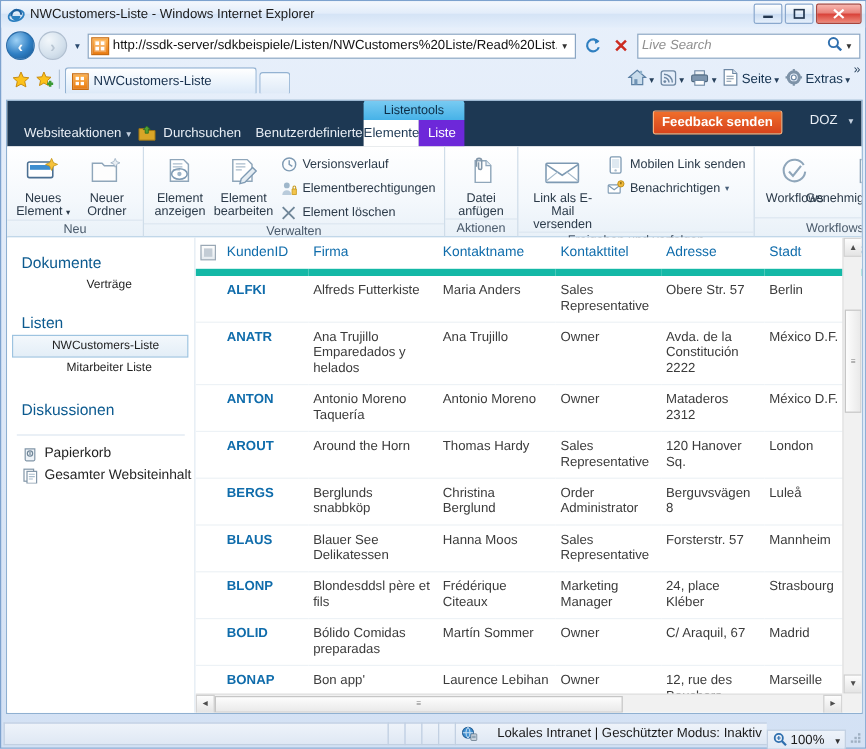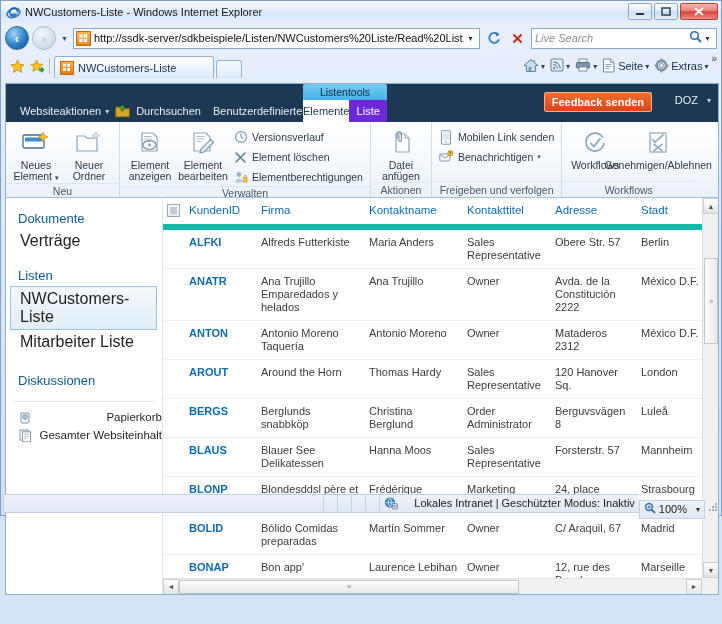--- a/index.html
+++ b/index.html
@@ -7,21 +7,21 @@
     margin: 0; padding: 0;
     width: 722px; height: 624px;
     overflow: hidden;
     font-family: "Liberation Sans", sans-serif;
     font-size: 11px;
     background: #d6e3f5;
   }
 
   
   .window {
-    width: 722px; height: 516px;
+    width: 722px; height: 624px;
     position: relative;
     background: linear-gradient(to bottom, #e8f0fb 0%, #d3e1f4 100%);
     border: 1px solid #7da2ce;
   }
 
   
   .titlebar {
     height: 22px;
     display: flex;
     align-items: center;
@@ -293,35 +293,35 @@
     border-right: 1px solid #d9e4ef;
     padding-top: 8px;
     position: relative;
   }
   .nav-head {
     font-size: 13px; color:#0c5a8f;
     padding: 5px 0 3px 12px;
     font-weight: normal;
   }
   .nav-item {
-    font-size: 16px; color: #1f1f1f;
+    font-size: 10px; color: #1f1f1f;
     padding: 3px 0 3px 14px;
+    text-align: center;
   }
   .nav-item.sel {
     background: linear-gradient(to bottom,#f3f8fc,#e3eef7);
     border: 1px solid #9dc3e0;
     margin: 0 5px 0 4px;
     padding-left: 9px;
   }
   .nav-hr { height:1px; background:#dde7f0; margin: 10px 8px 6px 8px; }
   .nav-leaf {
     display:flex;align-items:center;gap:5px;
     font-size:11.5px;color:#1f1f1f;
     padding: 2px 0 2px 12px;
-    justify-content: space-between;
   }
   .nav-leaf .ic { width:14px;height:14px;flex:none;display:flex;align-items:center;justify-content:center; }
 
   .listarea {
     flex:1; position:relative; overflow:hidden; background:#fff;
   }
   table.lst {
     border-collapse: collapse;
     width: 560px;
     table-layout: fixed;
@@ -678,36 +678,36 @@
               <span class="si">
                 <svg width="14" height="14" viewBox="0 0 14 14">
                   <circle cx="7" cy="7" r="5.4" fill="none" stroke="#7e9ab3" stroke-width="1.2"></circle>
                   <path d="M7 3.6 V7 l2.6 1.6" stroke="#7e9ab3" stroke-width="1.2" fill="none"></path>
                 </svg>
               </span>
               <span>Versionsverlauf</span>
             </div>
             <div class="rb-small">
               <span class="si">
-                <svg width="13" height="13" viewBox="0 0 13 13">
-                  <path d="M1.6 1.6 L11.4 11.4 M11.4 1.6 L1.6 11.4" stroke="#6f8698" stroke-width="1.6" fill="none"></path>
-                </svg>
-              </span>
-              <span>Element löschen</span>
-            </div>
-            <div class="rb-small">
-              <span class="si">
                 <svg width="14" height="14" viewBox="0 0 14 14">
                   <circle cx="5" cy="4.5" r="2.4" fill="#9fb7cb"></circle>
                   <path d="M1.2 12.5 c0-2.6 1.7-4 3.8-4 s3.8 1.4 3.8 4 z" fill="#b9cbdb"></path>
                   <path d="M9.4 7.5 h3.6 v4.6 H9.4 z" fill="#f3c44c" stroke="#c89a1e" stroke-width="0.7"></path>
                   <path d="M10.2 7.5 v-1.4 a1.1 1.1 0 0 1 2.2 0 v1.4" fill="none" stroke="#c89a1e" stroke-width="0.9"></path>
                 </svg>
               </span>
               <span>Elementberechtigungen</span>
+            </div>
+            <div class="rb-small">
+              <span class="si">
+                <svg width="13" height="13" viewBox="0 0 13 13">
+                  <path d="M1.6 1.6 L11.4 11.4 M11.4 1.6 L1.6 11.4" stroke="#6f8698" stroke-width="1.6" fill="none"></path>
+                </svg>
+              </span>
+              <span>Element löschen</span>
             </div>
           </div>
         </div>
         <div class="rb-label">Verwalten</div>
       </div>
 
       <div class="rb-group">
         <div class="rb-body">
           <div class="rb-big">
             <span class="rb-ico">
@@ -718,20 +718,30 @@
               </svg>
             </span>
             <span class="rb-txt">Datei<br>anfügen</span>
           </div>
         </div>
         <div class="rb-label">Aktionen</div>
       </div>
 
       <div class="rb-group">
         <div class="rb-body">
+          <div class="rb-big w66">
+            <span class="rb-ico">
+              <svg width="34" height="26" viewBox="0 0 34 26">
+                <rect x="3" y="6" width="27" height="16" rx="1" fill="#fff" stroke="#7e9ab3" stroke-width="1.3"></rect>
+                <path d="M3 7 L16.5 16 L30 7" fill="none" stroke="#7e9ab3" stroke-width="1.3"></path>
+                <path d="M3 21 L13 13 M30 21 L20 13" fill="none" stroke="#a6bacb" stroke-width="1"></path>
+              </svg>
+            </span>
+            <span class="rb-txt">Link als E-Mail<br>versenden</span>
+          </div>
           <div class="rb-small-col">
             <div class="rb-small">
               <span class="si">
                 <svg width="12" height="15" viewBox="0 0 12 15">
                   <rect x="1.5" y="0.8" width="9" height="13.4" rx="1.3" fill="#fff" stroke="#7e9ab3" stroke-width="1.1"></rect>
                   <rect x="3" y="2.5" width="6" height="7.5" fill="#dfe9f1"></rect>
                   <circle cx="6" cy="12" r="1" fill="#a9bccc"></circle>
                 </svg>
               </span>
               <span>Mobilen Link senden</span>

